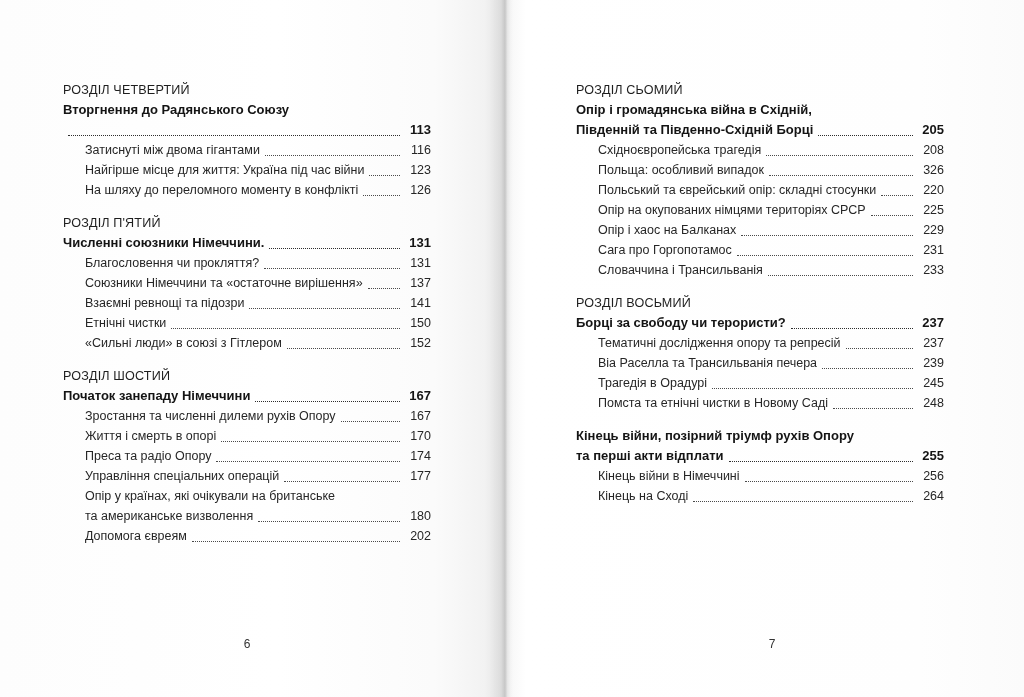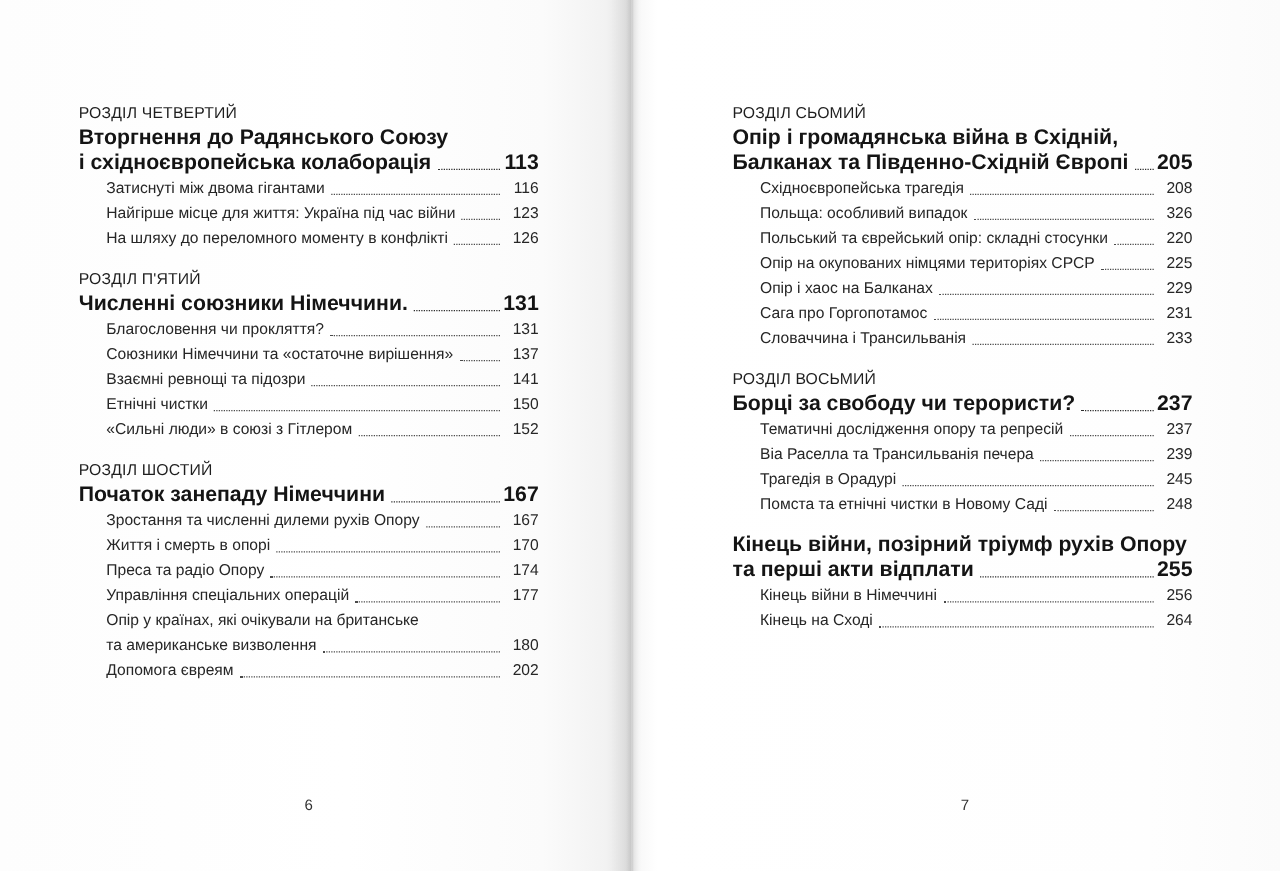--- a/index.html
+++ b/index.html
@@ -32,37 +32,37 @@
     width: 32px; height: 697px;
     pointer-events: none;
     background: linear-gradient(to right,
       rgba(0,0,0,0) 0%, rgba(0,0,0,0.03) 35%, rgba(0,0,0,0.08) 48%,
       rgba(0,0,0,0.13) 52%, rgba(0,0,0,0.04) 57%, rgba(0,0,0,0) 75%);
   }
   .toc {
     position: absolute; top: 80px; width: 368px;
   }
   .page-left  .toc { left: 63px; }
-  .page-right .toc { left: 81px; }
+  .page-right .toc { left: 71px; }
 
   .section + .section { margin-top: 13px; }
 
   .row {
     display: flex;
     align-items: baseline;
     line-height: 20px;
     font-size: 12.5px;
     color: #262626;
     white-space: nowrap;
   }
   .row.indent { padding-left: 22px; }
   .row.bold {
     font-weight: bold;
     color: #141414;
-    font-size: 17px;
+    font-size: 13px;
   }
   .row.label {
     color: #1e1e1e;
     font-size: 12.6px;
     letter-spacing: 0.15px;
   }
   .dots {
     flex: 1 1 auto;
     min-width: 10px;
     height: 0;
@@ -96,21 +96,20 @@
   <div class="page page-left">
     <div class="toc" id="toc-0">
         <div class="section">
           <div class="row label">
             <span class="text">РОЗДІЛ ЧЕТВЕРТИЙ</span>
           </div>
           <div class="row bold">
             <span class="text">Вторгнення до Радянського Союзу</span>
           </div>
           <div class="row bold">
-            <span class="text">і східноєвропейська колаборація</span>
             <span class="dots"></span>
             <span class="num">113</span>
           </div>
           <div class="row indent">
             <span class="text">Затиснуті між двома гігантами</span>
             <span class="dots"></span>
             <span class="num">116</span>
           </div>
           <div class="row indent">
             <span class="text">Найгірше місце для життя: Україна під час війни</span>
@@ -208,21 +207,21 @@
   <div class="page page-right">
     <div class="toc" id="toc-1">
         <div class="section">
           <div class="row label">
             <span class="text">РОЗДІЛ СЬОМИЙ</span>
           </div>
           <div class="row bold">
             <span class="text">Опір і громадянська війна в Східній,</span>
           </div>
           <div class="row bold">
-            <span class="text">Балканах та Південно-Східній Європі</span>
+            <span class="text">Південній та Південно-Східній Борці</span>
             <span class="dots"></span>
             <span class="num">205</span>
           </div>
           <div class="row indent">
             <span class="text">Східноєвропейська трагедія</span>
             <span class="dots"></span>
             <span class="num">208</span>
           </div>
           <div class="row indent">
             <span class="text">Польща: особливий випадок</span>

